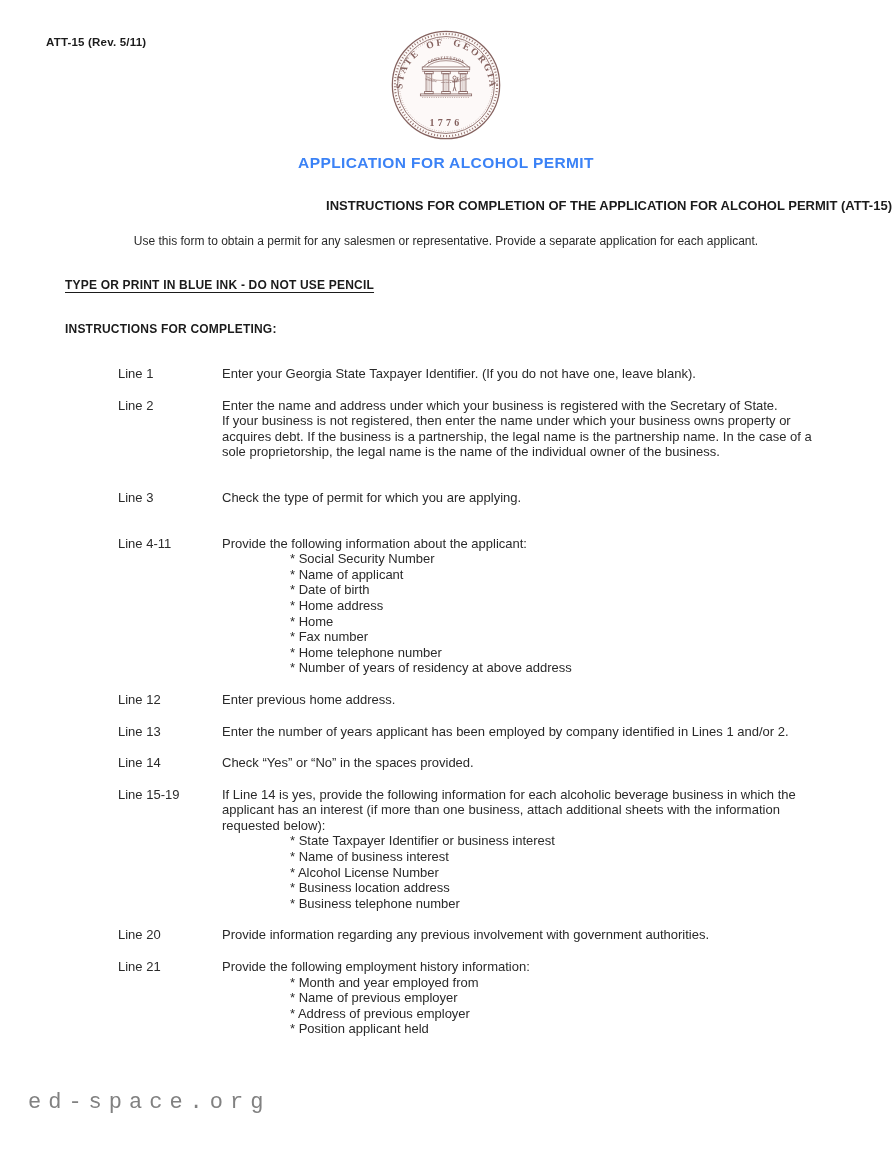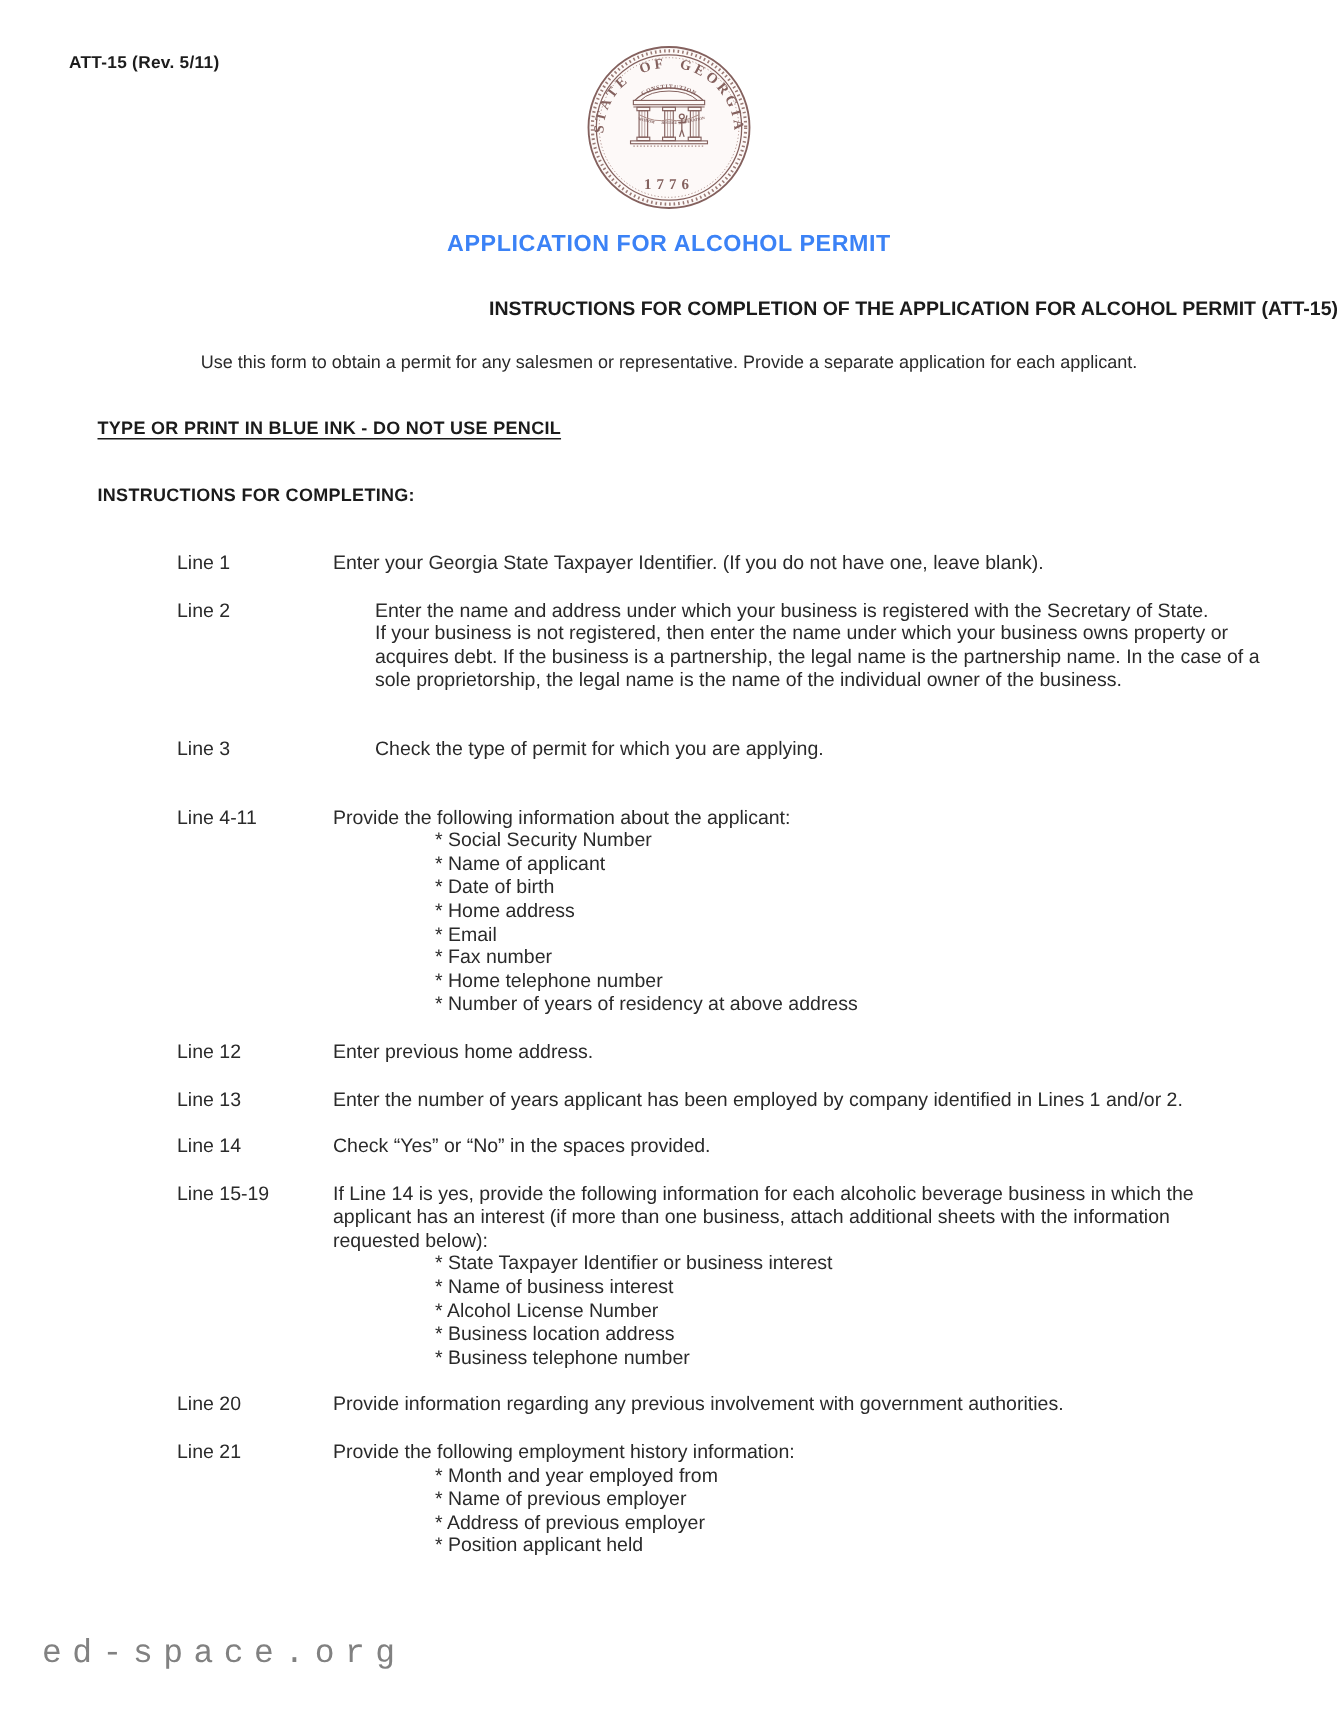--- a/index.html
+++ b/index.html
@@ -70,21 +70,21 @@
   .instructions {
     margin: 30px 0 0 118px;
   }
   .row {
     display: flex;
     align-items: flex-start;
     margin-bottom: 16px;
     font-size: 13px;
     line-height: 15.6px;
   }
-  .row:nth-child(2), .row:nth-child(3) { margin-bottom: 30px; gap: 28px; }
+  .row:nth-child(2), .row:nth-child(3) { margin-bottom: 30px; }
   .row-label { width: 104px; flex: none; }
   .row-body  { width: 600px; }
   .row-text  { white-space: pre-line; }
   .row-items { margin-left: 68px; }
   .watermark {
     position: absolute;
     left: 28px;
     top: 1090px;
     font-family: "Liberation Mono", "DejaVu Sans Mono", monospace;
     font-size: 22px;
@@ -213,21 +213,21 @@
 
   <div class="row">
     <div class="row-label">Line 4-11</div>
     <div class="row-body">
       <div class="row-text">Provide the following information about the applicant:</div>
       <div class="row-items">
             <div class="row-item">* Social Security Number</div>
             <div class="row-item">* Name of applicant</div>
             <div class="row-item">* Date of birth</div>
             <div class="row-item">* Home address</div>
-            <div class="row-item">* Email</div>
+            <div class="row-item">* Home</div>
             <div class="row-item">* Fax number</div>
             <div class="row-item">* Home telephone number</div>
             <div class="row-item">* Number of years of residency at above address</div>
           </div>
     </div>
   </div>
 
   <div class="row">
     <div class="row-label">Line 12</div>
     <div class="row-body">

